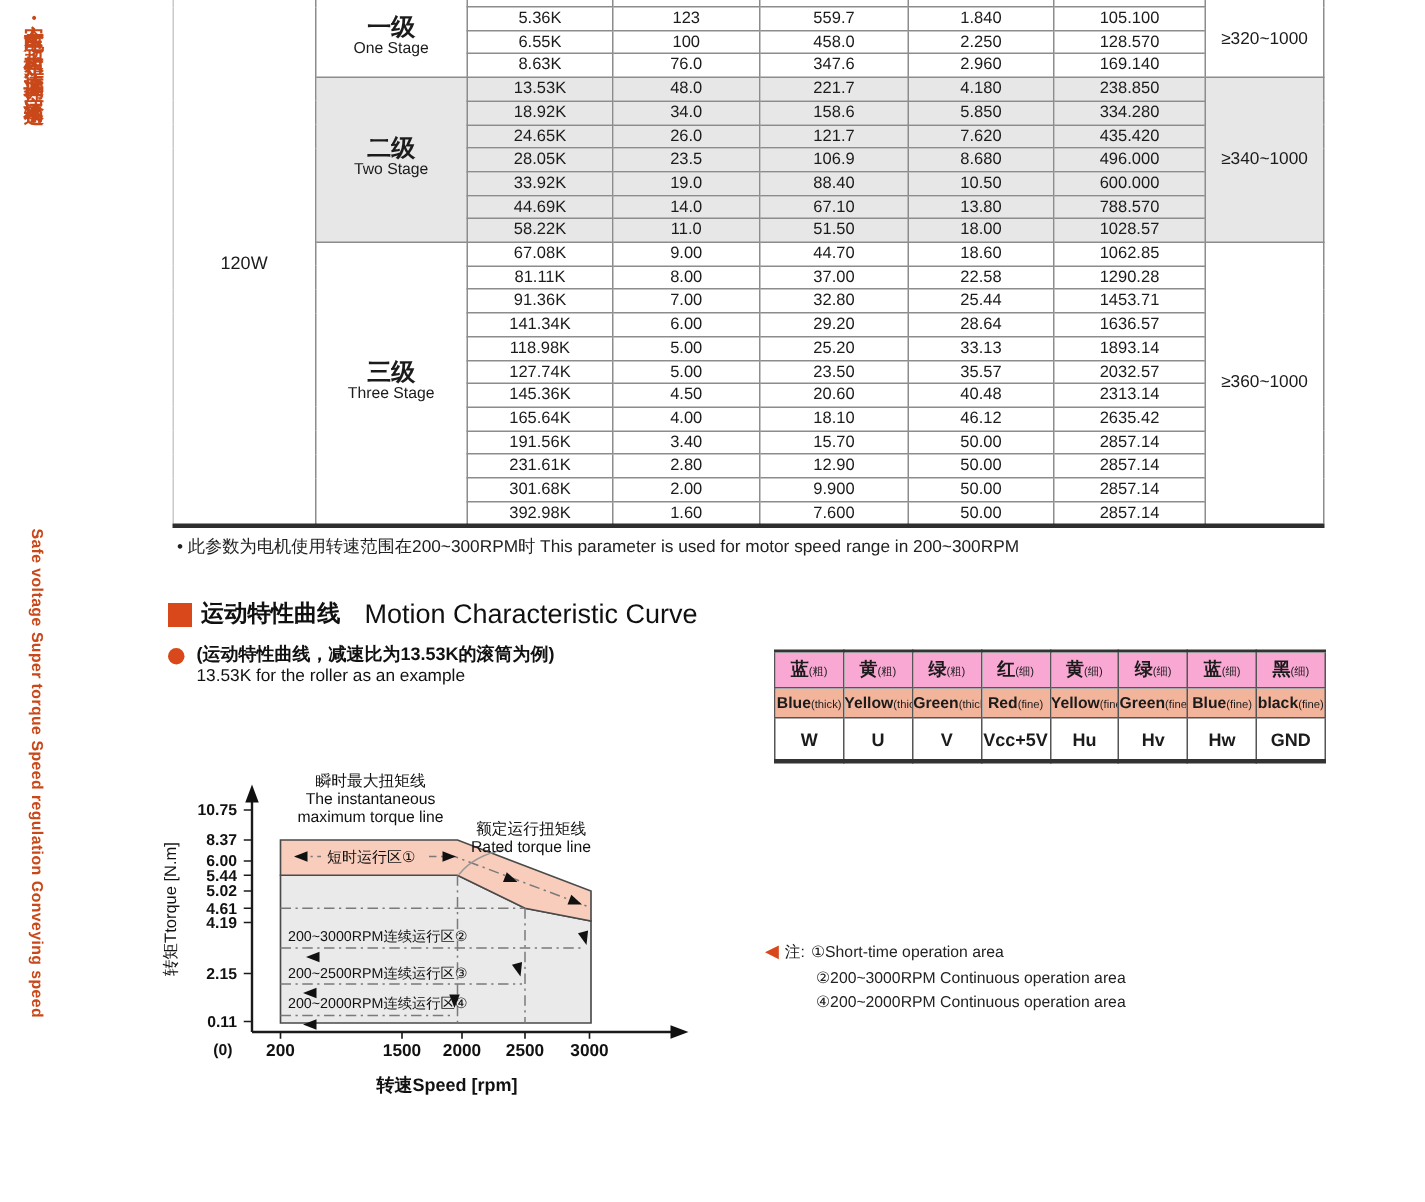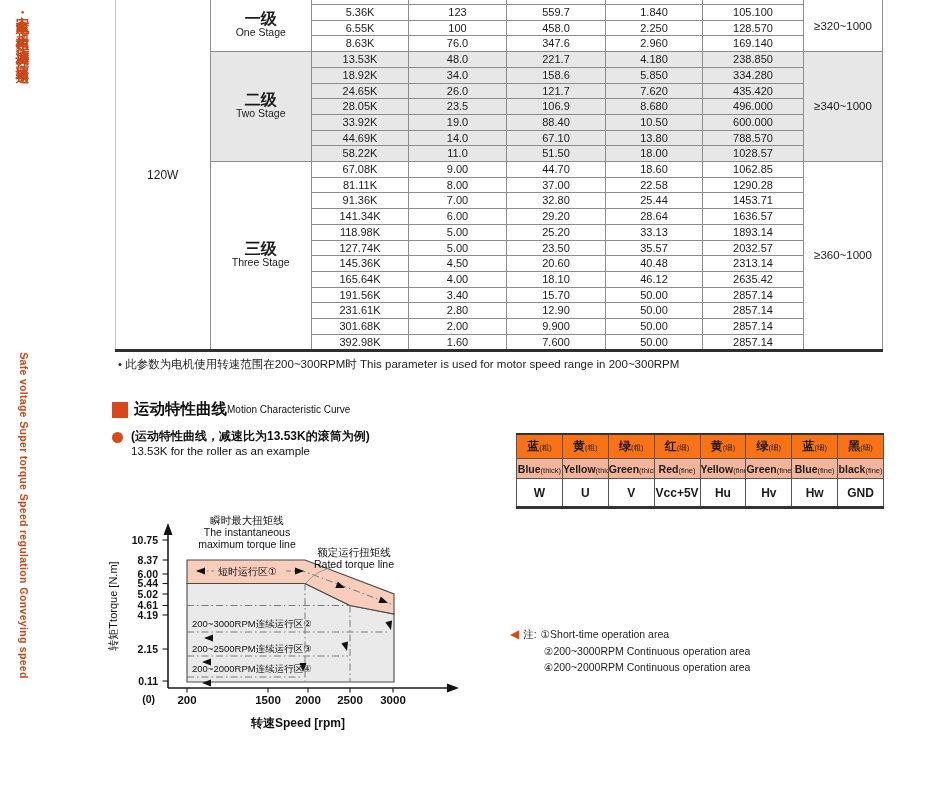--- a/index.html
+++ b/index.html
@@ -24,21 +24,21 @@
   .spec-table td.stage-cell{font-size:12px;}
   .stage-zh{font-size:16px;font-weight:700;line-height:14px;}
   .stage-en{font-size:10.5px;line-height:13px;}
   .spec-table td.speed-cell{font-size:11.5px;}
 
   .footnote{position:absolute;left:118px;top:357px;font-size:11.5px;color:#222;}
 
   .sec-title{position:absolute;display:flex;align-items:center;}
   .sec-title .sq{width:16px;height:16px;background:#D9481B;margin-right:6px;flex:0 0 auto;}
   .sec-title .t-zh{font-size:15.5px;font-weight:700;color:#101010;}
-  .sec-title .t-en{font-size:10px;color:#101010;margin-left:0;}
+  .sec-title .t-en{font-size:18px;color:#101010;margin-left:16px;}
   .title-motion{left:112px;top:399px;}
   .title-leadout{left:512px;top:399px;}
 
   .bullet{position:absolute;left:112px;top:429px;width:360px;}
   .bullet .dot{position:absolute;left:0;top:3px;width:11px;height:11px;border-radius:50%;background:#D9481B;}
   .bullet .bz{margin-left:19px;font-size:12px;font-weight:700;color:#111;line-height:15px;}
   .bullet .be{margin-left:19px;font-size:11.5px;color:#111;line-height:14.5px;width:305px;text-align:justify;}
 
   
   .chart{position:absolute;left:95px;top:500px;width:372px;height:246px;}
@@ -50,21 +50,21 @@
   .chart .xt{font-size:11.5px;text-anchor:middle;font-weight:600;}
   .chart .ann{font-size:10.5px;text-anchor:middle;}
   .chart .rl{font-size:10px;}
   .chart .rlab{font-size:9.5px;}
   .chart .axlab{font-size:12px;text-anchor:middle;font-weight:600;}
 
   
   .leadout{position:absolute;left:516px;top:433px;width:368px;border-collapse:collapse;table-layout:fixed;
            border-top:2px solid #333;border-bottom:3px solid #333;}
   .leadout td{border:1px solid #555;text-align:center;padding:0;overflow:hidden;white-space:nowrap;}
-  .leadout tr.lo-zh td{background:#f97316;height:23px;font-size:12px;font-weight:700;}
+  .leadout tr.lo-zh td{background:#f9a8d4;height:23px;font-size:12px;font-weight:700;}
   .leadout tr.lo-en td{background:#F3B49C;height:19px;font-size:10.5px;font-weight:700;}
   .leadout tr.lo-sig td{background:#fff;height:27px;font-size:12px;font-weight:700;}
   .leadout .note-sm{font-size:7.5px;font-weight:400;}
 
   
   .chart-notes{position:absolute;left:510px;top:626px;font-size:10.5px;color:#222;line-height:16.5px;}
   .chart-notes .note-line{padding-left:34px;}
   .chart-notes .note-line.first{padding-left:0;}
   .chart-notes .marker{color:#D9481B;font-size:12px;margin-right:4px;}
   .chart-notes .nlabel{margin-right:4px;}

